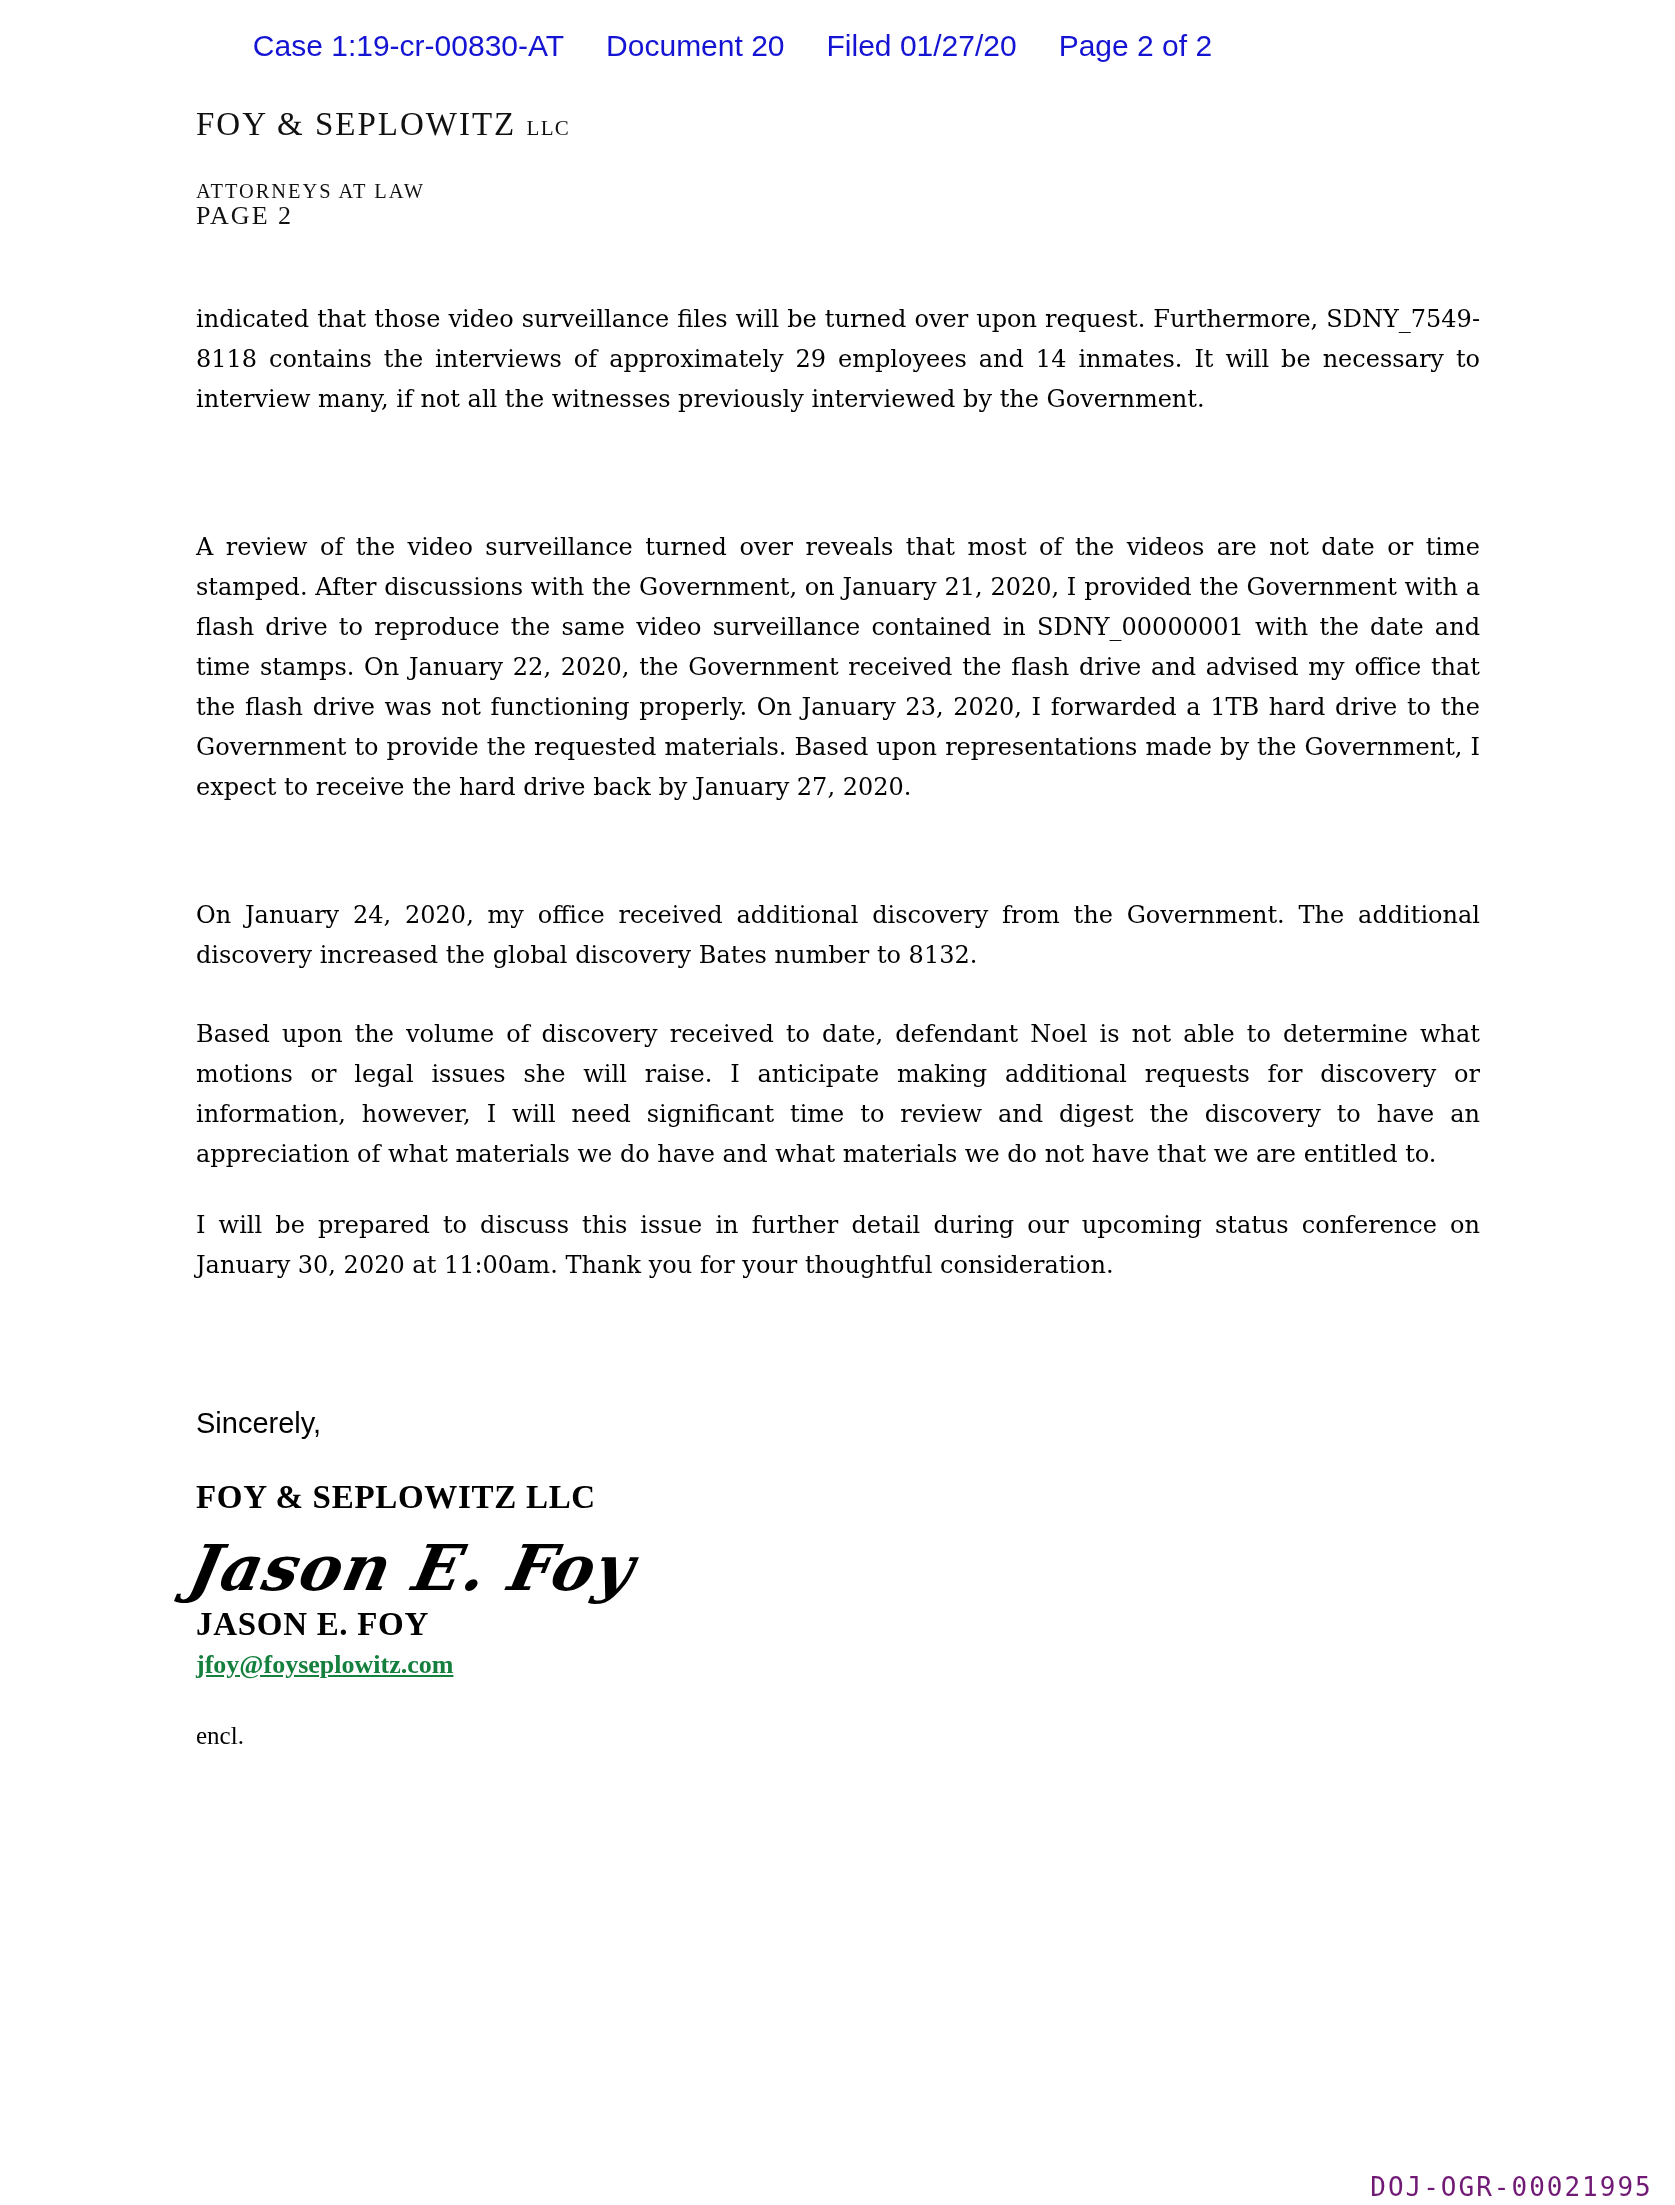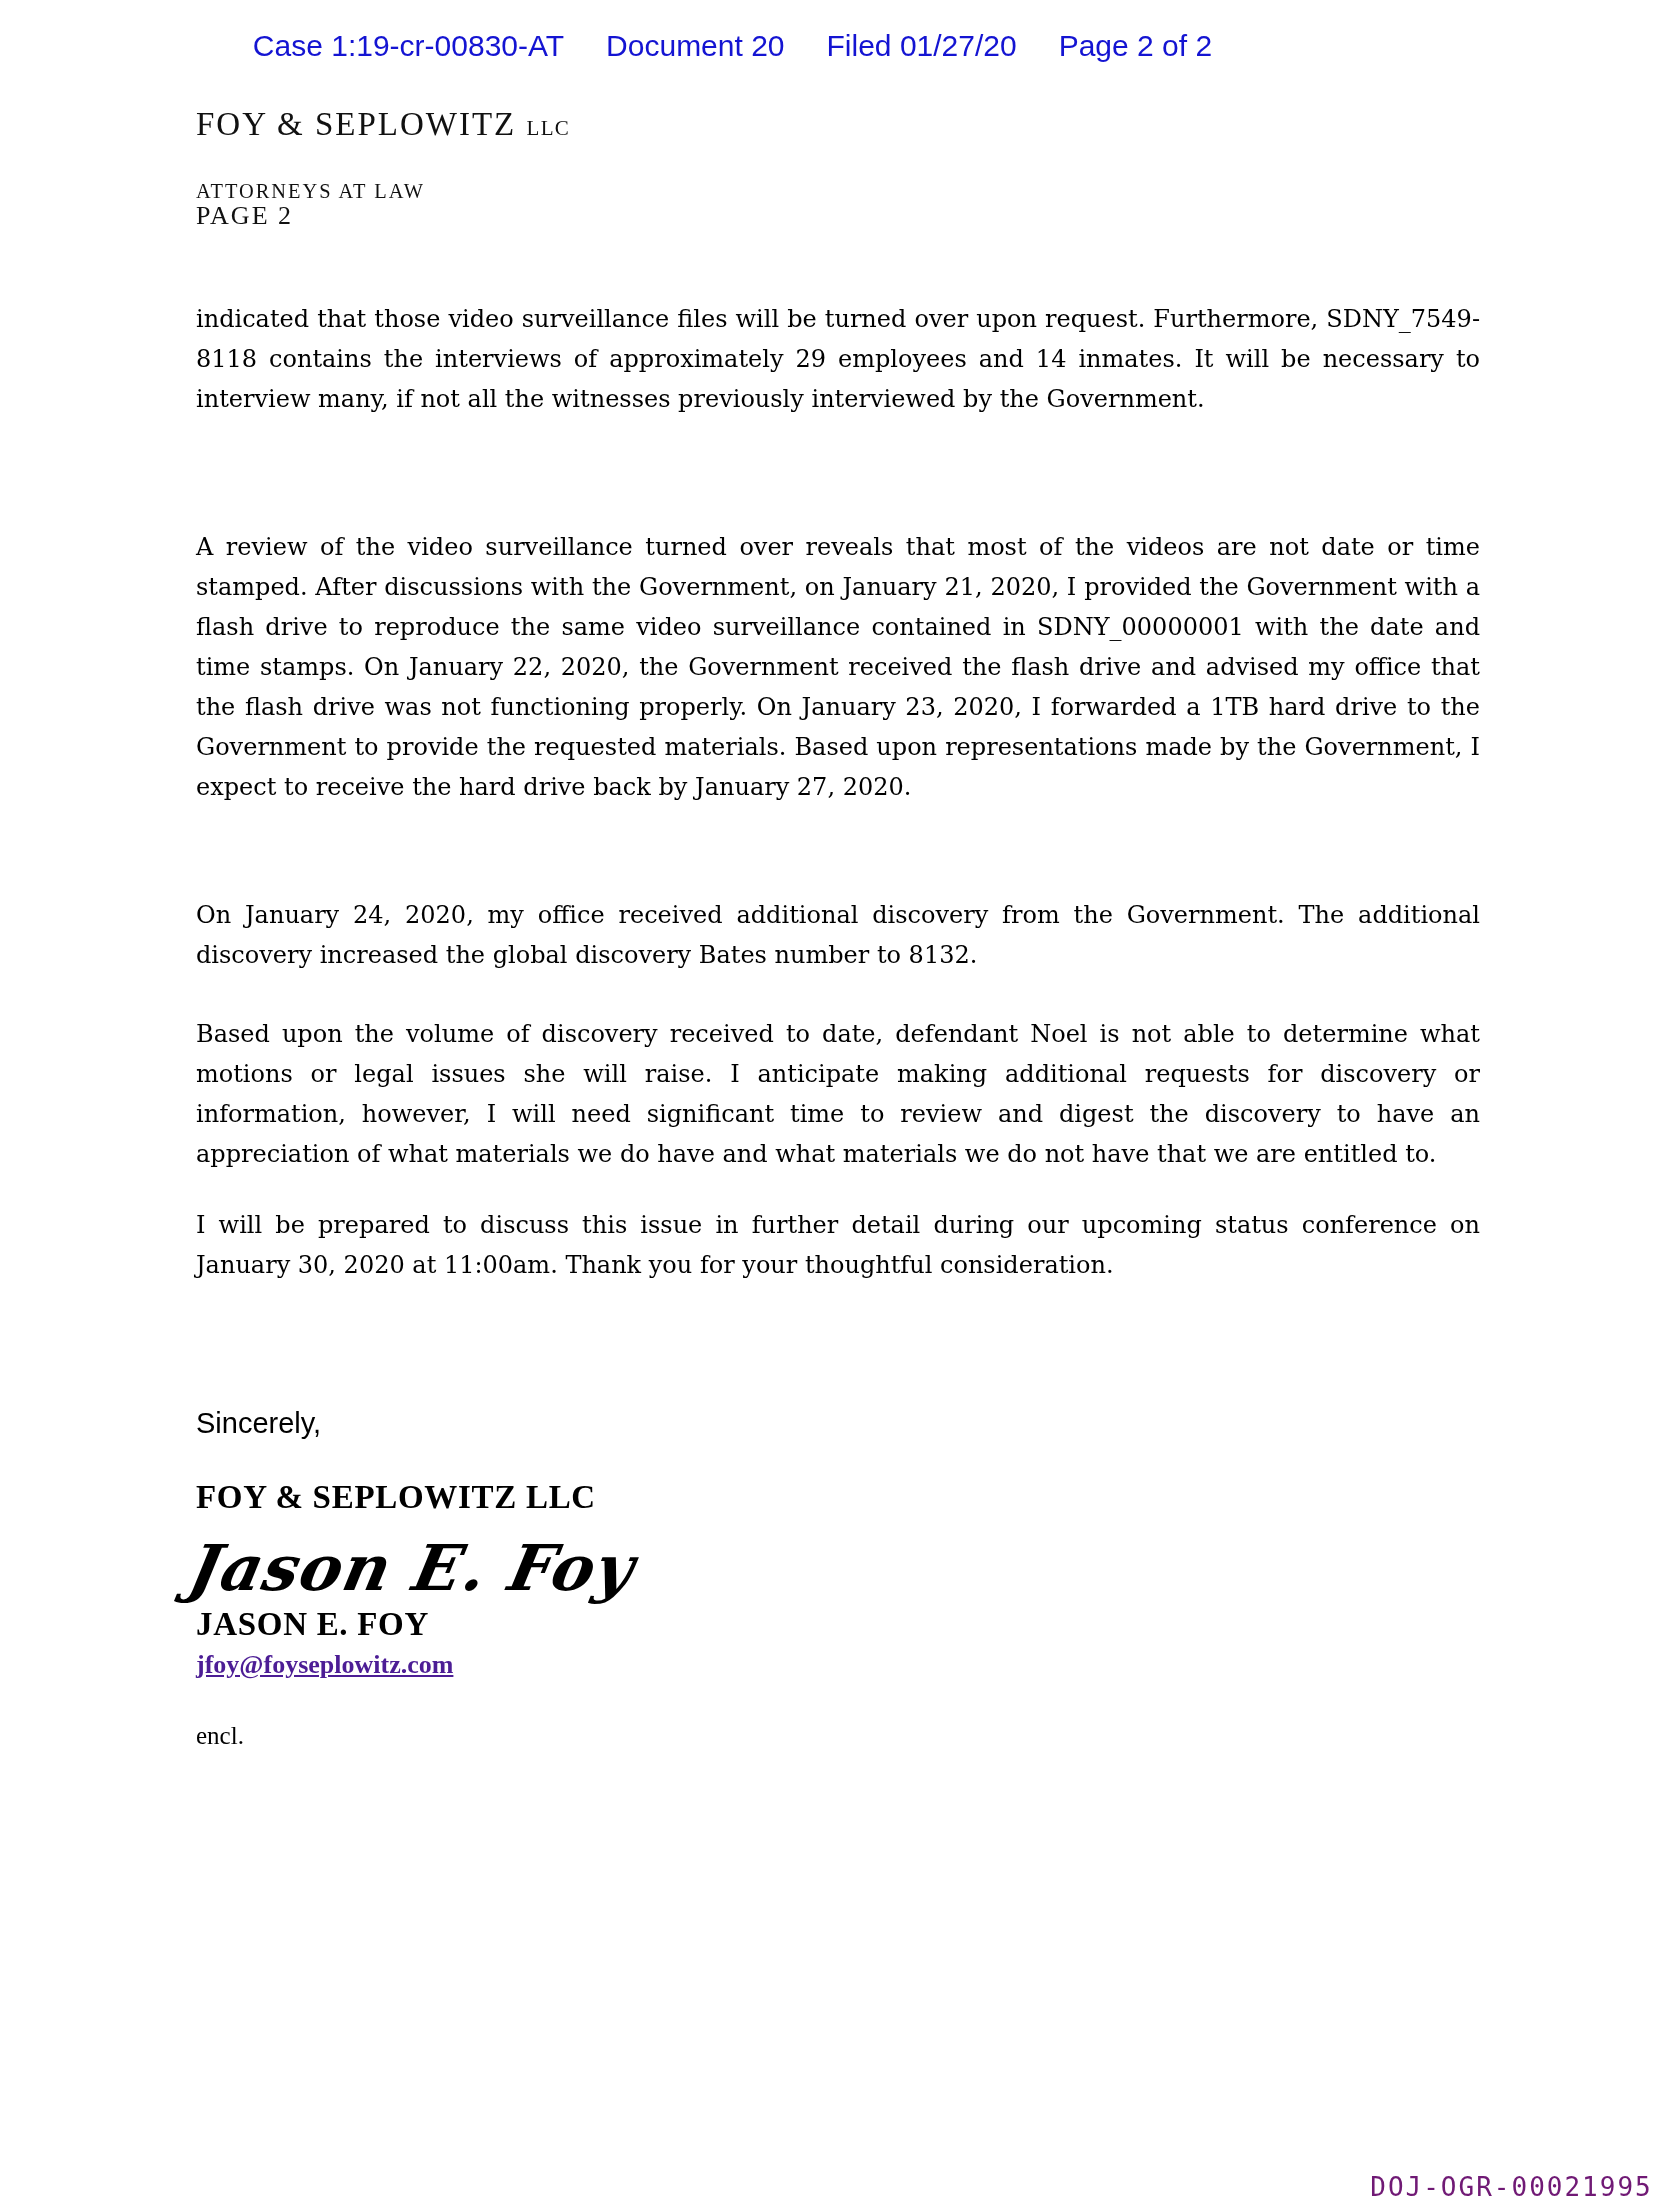--- a/index.html
+++ b/index.html
@@ -28,21 +28,21 @@
   #para5 { top:1205px; }
 
   .closing { position:absolute; left:196px; top:1407px; font-family:Liberation Sans, sans-serif; font-size:29px; }
   .sig-firm { position:absolute; left:196px; top:1479px; font-family:"Liberation Serif", serif; font-weight:bold; font-size:33px; letter-spacing:0.7px; }
   .signature {
     position:absolute; left:191px; top:1531px;
     font-family:"DejaVu Serif", serif; font-style:italic; font-weight:bold;
     font-size:63px; transform:skewX(-12deg); letter-spacing:1.3px; color:#000;
   }
   .sig-name { position:absolute; left:196px; top:1606px; font-family:"Liberation Serif", serif; font-weight:bold; font-size:33px; letter-spacing:0.7px; }
-  .sig-email { position:absolute; left:196px; top:1650px; font-family:"Liberation Serif", serif; font-weight:bold; font-size:26px; color:#4c1d95; text-decoration:underline; }
+  .sig-email { position:absolute; left:196px; top:1650px; font-family:"Liberation Serif", serif; font-weight:bold; font-size:26px; color:#15803d; text-decoration:underline; }
   .encl { position:absolute; left:196px; top:1722px; font-family:Liberation Serif, serif; font-size:25px; }
   .bates { position:absolute; right:22.3px; top:2172px; font-family:"DejaVu Sans Mono", monospace; font-size:26px; letter-spacing:2px; color:#701a75; }
 </style>
 </head>
 <body>
 
 <div class="ecf-header"><span>Case 1:19-cr-00830-AT</span><span>Document 20</span><span>Filed 01/27/20</span><span>Page 2 of 2</span></div>
 
 <div class="letterhead">
   <div class="firm-name">

